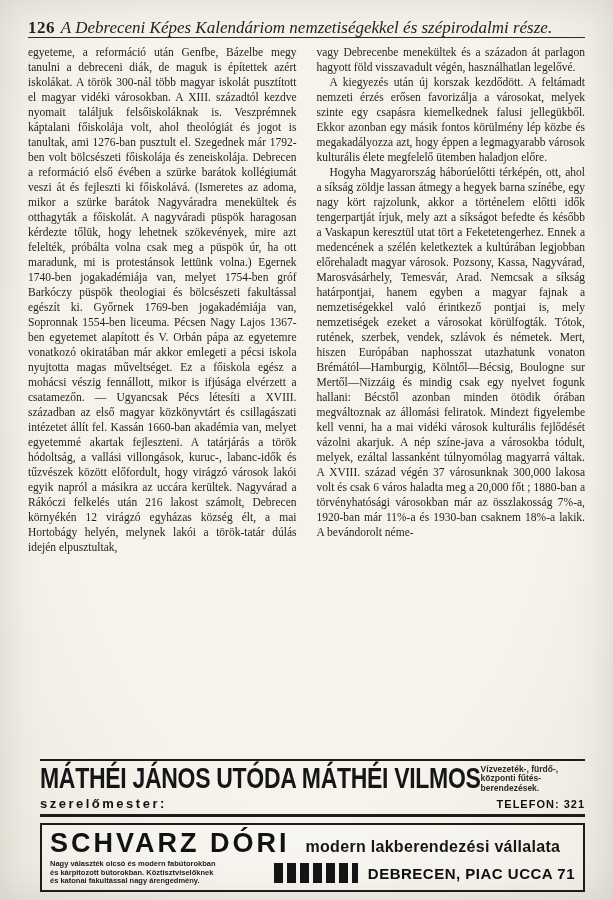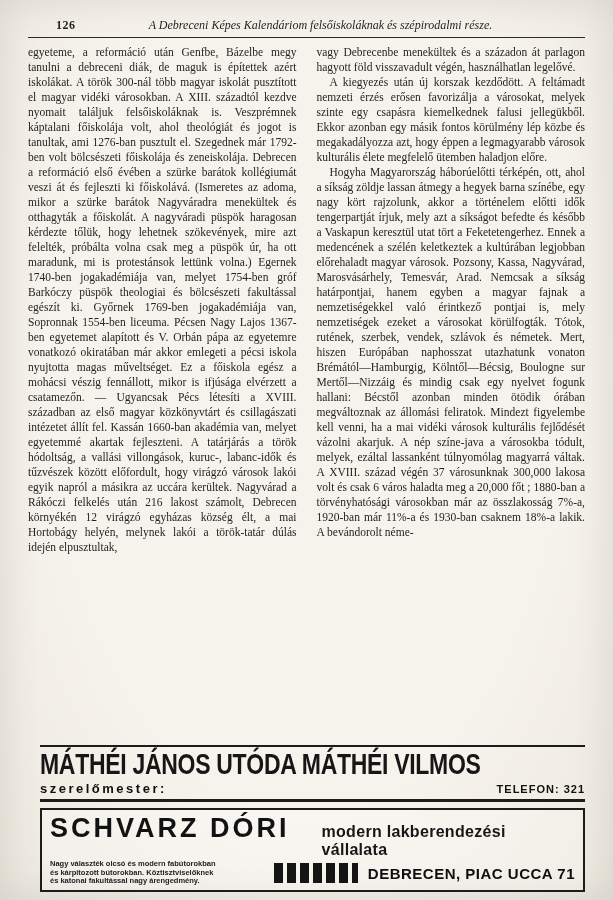--- a/index.html
+++ b/index.html
@@ -12,21 +12,21 @@
     margin: 0 auto;
     background: #f3f0e9;
     background-image: radial-gradient(ellipse at 50% 40%, #f6f3ec 60%, #ece8df 100%);
     color: #242424;
     padding: 18px 28px 8px 28px;
     overflow: hidden;
     box-shadow: inset 0 0 40px rgba(80,70,55,.15);
   }
 
   
-  .header { position: relative; height: 16px; font-size: 12px; margin-left: 28px; }
+  .header { position: relative; height: 16px; font-size: 17px; }
   .page-num { position: absolute; left: 0; top: 0; font-weight: bold; letter-spacing: .5px; }
   .header-title { display: block; text-align: center; font-style: italic; }
   .header-rule { border: none; border-top: 1.4px solid #2b2b2b; margin-top: 3px; }
 
   
   .columns { display: flex; gap: 20px; margin-top: 7px; height: 690px; overflow: hidden; }
   .col { flex: 1; font-size: 11.5px; line-height: 15px; text-align: justify; hyphens: auto; }
   .col p { margin: 0; white-space: normal; }
   .col p.indent { text-indent: 13px; }
 
@@ -56,59 +56,62 @@
   .ad1-address { font-weight: bold; font-size: 15px; letter-spacing: 1px; color: #111; }
   .ad1-phone { font-weight: bold; font-size: 11px; margin-left: auto; letter-spacing: 1px; color: #111; }
 
   .ad2 {
     border: 2px solid #1c1c1c;
     margin-top: 6px;
     padding: 3px 8px 4px 8px;
     font-family: "Liberation Sans", sans-serif;
     background: rgba(255,255,255,0.25);
   }
-  .ad2-row1 { display: flex; align-items: baseline; gap: 32px; }
+  .ad2-row1 { display: flex; align-items: baseline; gap: 16px; }
   .ad2-name { font-weight: bold; font-size: 27px; letter-spacing: 3px; white-space: nowrap; color: #121212; }
   .ad2-tagline { font-weight: bold; font-size: 16px; letter-spacing: .3px; color: #161616; }
   .ad2-row2 { display: flex; align-items: center; gap: 10px; margin-top: 1px; }
   .ad2-details { font-weight: bold; font-size: 7.5px; line-height: 8.6px; white-space: pre-line; color: #222; }
   .bars {
     margin-left: auto; flex: none;
     width: 84px; height: 20px;
     background: repeating-linear-gradient(90deg, #141414 0 9px, transparent 9px 13px);
   }
   .ad2-address { font-weight: bold; font-size: 15px; white-space: nowrap; letter-spacing: .5px; color: #0e0e0e; }
 </style>
 </head>
 <body>
 
 <div class="page">
 
   <div class="header">
     <span class="page-num">126</span>
-    <span class="header-title">A Debreceni Képes Kalendáriom felsőiskoláknak és szépirodalmi része.</span>
+    <span class="header-title">A Debreceni Képes Kalendáriom nemzetiségekkel és szépirodalmi része.</span>
   </div>
   <hr class="header-rule">
 
   <div class="columns">
     <div class="col">
       <p>egyeteme, a reformáció után Genfbe, Bázelbe megy tanulni a debreceni diák, de maguk is építettek azért iskolákat. A török 300-nál több magyar iskolát pusztított el magyar vidéki városokban. A XIII. századtól kezdve nyomait találjuk felsőiskoláknak is. Veszprémnek káptalani főiskolája volt, ahol theológiát és jogot is tanultak, ami 1276-ban pusztult el. Szegednek már 1792-ben volt bölcsészeti főiskolája és zeneiskolája. Debrecen a reformáció első évében a szürke barátok kollégiumát veszi át és fejleszti ki főiskolává. (Ismeretes az adoma, mikor a szürke barátok Nagyváradra menekültek és otthagyták a főiskolát. A nagyváradi püspök haragosan kérdezte tőlük, hogy lehetnek szökevények, mire azt felelték, próbálta volna csak meg a püspök úr, ha ott maradunk, mi is protestánsok lettünk volna.) Egernek 1740-ben jogakadémiája van, melyet 1754-ben gróf Barkóczy püspök theologiai és bölcsészeti fakultással egészít ki. Győrnek 1769-ben jogakadémiája van, Sopronnak 1554-ben liceuma. Pécsen Nagy Lajos 1367-ben egyetemet alapított és V. Orbán pápa az egyetemre vonatkozó okiratában már akkor emlegeti a pécsi iskola nyujtotta magas műveltséget. Ez a főiskola egész a mohácsi vészig fennállott, mikor is ifjúsága elvérzett a csatamezőn. — Ugyancsak Pécs létesíti a XVIII. században az első magyar közkönyvtárt és csillagászati intézetet állít fel. Kassán 1660-ban akadémia van, melyet egyetemmé akartak fejleszteni. A tatárjárás a török hódoltság, a vallási villongások, kuruc-, labanc-idők és tűzvészek között előfordult, hogy virágzó városok lakói egyik napról a másikra az uccára kerültek. Nagyvárad a Rákóczi felkelés után 216 lakost számolt, Debrecen környékén 12 virágzó egyházas község élt, a mai Hortobágy helyén, melynek lakói a török-tatár dúlás idején elpusztultak,</p>
     </div>
     <div class="col">
       <p>vagy Debrecenbe menekültek és a századon át parlagon hagyott föld visszavadult végén, használhatlan legelővé.</p>
       <p class="indent">A kiegyezés után új korszak kezdődött. A feltámadt nemzeti érzés erősen favorizálja a városokat, melyek szinte egy csapásra kiemelkednek falusi jellegükből. Ekkor azonban egy másik fontos körülmény lép közbe és megakadályozza azt, hogy éppen a legmagyarabb városok kulturális élete megfelelő ütemben haladjon előre.</p>
       <p class="indent">Hogyha Magyarország háborúelőtti térképén, ott, ahol a síkság zöldje lassan átmegy a hegyek barna színébe, egy nagy kört rajzolunk, akkor a történelem előtti idők tengerpartját írjuk, mely azt a síkságot befedte és később a Vaskapun keresztül utat tört a Feketetengerhez. Ennek a medencének a szélén keletkeztek a kultúrában legjobban előrehaladt magyar városok. Pozsony, Kassa, Nagyvárad, Marosvásárhely, Temesvár, Arad. Nemcsak a síkság határpontjai, hanem egyben a magyar fajnak a nemzetiségekkel való érintkező pontjai is, mely nemzetiségek ezeket a városokat körülfogták. Tótok, rutének, szerbek, vendek, szlávok és németek. Mert, hiszen Európában naphosszat utazhatunk vonaton Brémától—Hamburgig, Kölntől—Bécsig, Boulogne sur Mertől—Nizzáig és mindig csak egy nyelvet fogunk hallani: Bécstől azonban minden ötödik órában megváltoznak az állomási feliratok. Mindezt figyelembe kell venni, ha a mai vidéki városok kulturális fejlődését vázolni akarjuk. A nép színe-java a városokba tódult, melyek, ezáltal lassanként túlnyomólag magyarrá váltak. A XVIII. század végén 37 városunknak 300,000 lakosa volt és csak 6 város haladta meg a 20,000 főt ; 1880-ban a törvényhatósági városokban már az összlakosság 7%-a, 1920-ban már 11%-a és 1930-ban csaknem 18%-a lakik. A bevándorolt néme-</p>
     </div>
   </div>
 
   <div class="ads">
 
     <div class="ad1">
       <div class="ad1-row1">
         <span class="ad1-name">MÁTHÉI JÁNOS UTÓDA MÁTHÉI VILMOS</span>
+        <span class="ad1-services">Vízvezeték-, fürdő-,
+központi fűtés-
+berendezések.</span>
       </div>
       <div class="ad1-row2">
         <span class="ad1-role">szerelőmester:</span>
         <span class="ad1-phone">TELEFON: 321</span>
       </div>
     </div>
 
     <div class="ad2">
       <div class="ad2-row1">
         <span class="ad2-name">SCHVARZ DÓRI</span>

